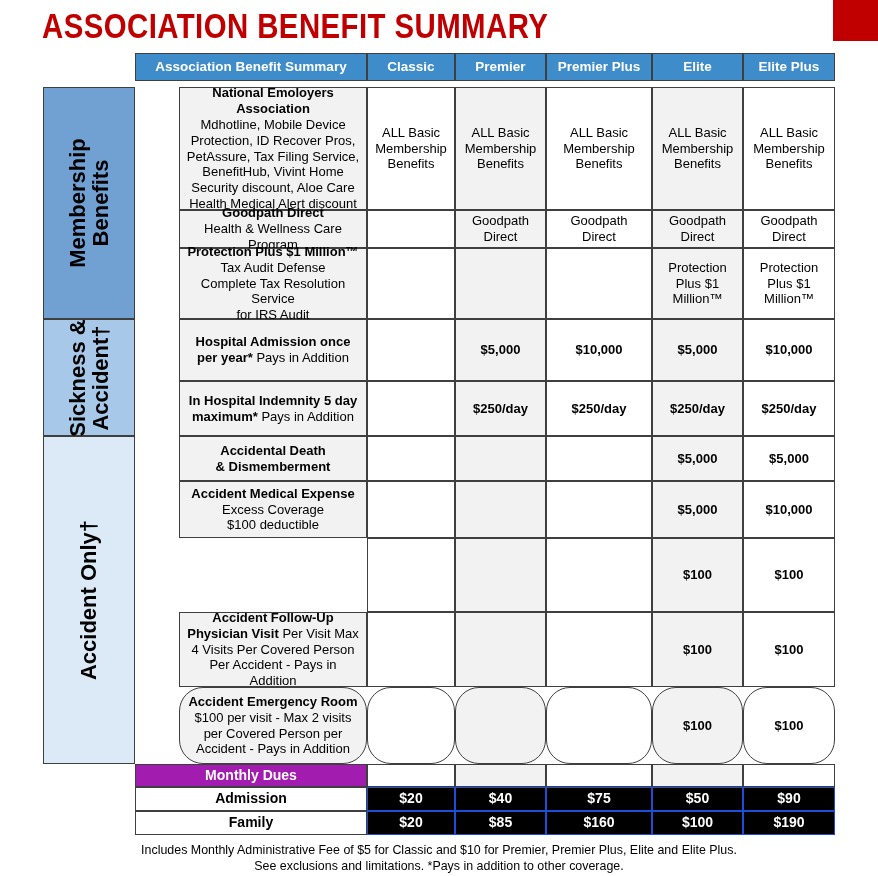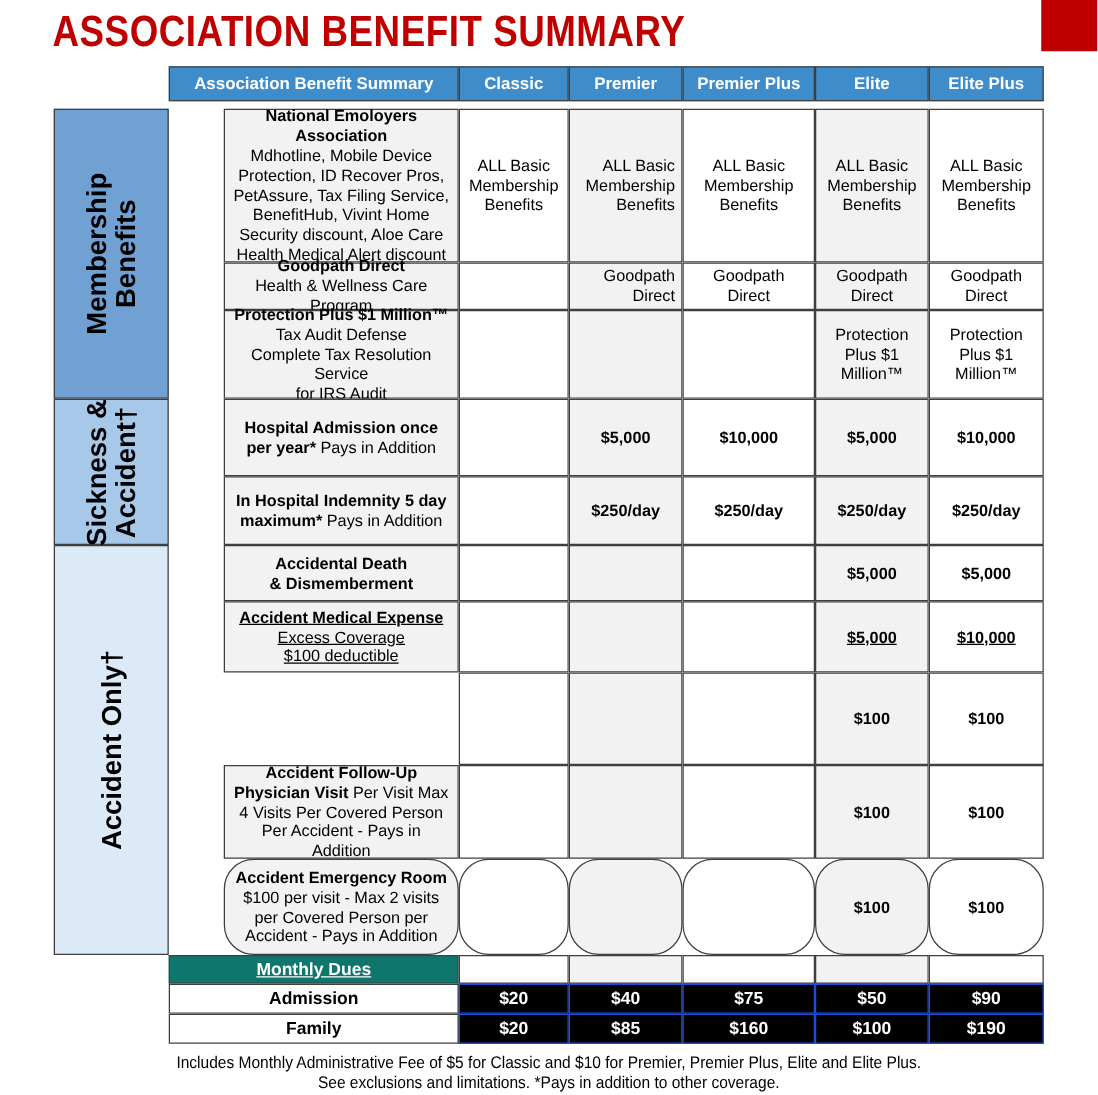--- a/index.html
+++ b/index.html
@@ -47,34 +47,34 @@
   .side-sickness{background:#A7C8E9;}
   .side-accident{background:#DCE9F6;}
   .vlabel{
     position:absolute;top:50%;left:50%;
     transform:translate(-50%,-50%) rotate(-90deg);
     font-weight:bold;font-size:22px;line-height:1.05;text-align:center;color:#000;
   }
   .vl-membership{width:170px;}
   .vl-sickness{width:125px;}
   .vl-accident{width:340px;}
-  .dues-hdr{background:#0f766e;color:#fff;font-weight:bold;font-size:14px;text-decoration:underline;}
+  .dues-hdr{background:#a21caf;color:#fff;font-weight:bold;font-size:14px;}
   .dues-label{background:#fff;font-weight:bold;font-size:14px;}
   .dues-val{background:#000;color:#fff;font-weight:bold;font-size:14px;border:1px solid #1d4ed8;}
   .footer{
     position:absolute;left:0;top:842px;width:878px;text-align:center;
     font-size:13.5px;line-height:1.2;
   }
   .fline{transform:scaleX(0.92);transform-origin:center;}
   
   .r1{grid-row:1;} .r3{grid-row:3;} .r4{grid-row:4;} .r5{grid-row:5;}
-  .r6{grid-row:6;} .r7{grid-row:7;} .r8{grid-row:8;} .r9{grid-row:9;text-decoration:underline;}
+  .r6{grid-row:6;} .r7{grid-row:7;} .r8{grid-row:8;} .r9{grid-row:9;}
   .r10{grid-row:10;} .r11{grid-row:11;} .r12{grid-row:12;border-radius:24px;} .r13{grid-row:13;}
   .r14{grid-row:14;} .r15{grid-row:15;}
-  .c1{grid-column:1;} .c2{grid-column:2;} .c3{grid-column:3;} .c4{grid-column:4;text-align:right;}
+  .c1{grid-column:1;} .c2{grid-column:2;} .c3{grid-column:3;} .c4{grid-column:4;}
   .c5{grid-column:5;} .c6{grid-column:6;} .c7{grid-column:7;}
   .rows-mem{grid-row:3 / span 3;}
   .rows-sick{grid-row:6 / span 2;}
   .rows-acc{grid-row:8 / span 5;}
 </style>
 </head>
 <body>
 
 <div class="page-title">ASSOCIATION BENEFIT SUMMARY</div>
 <div class="red-square"></div>

